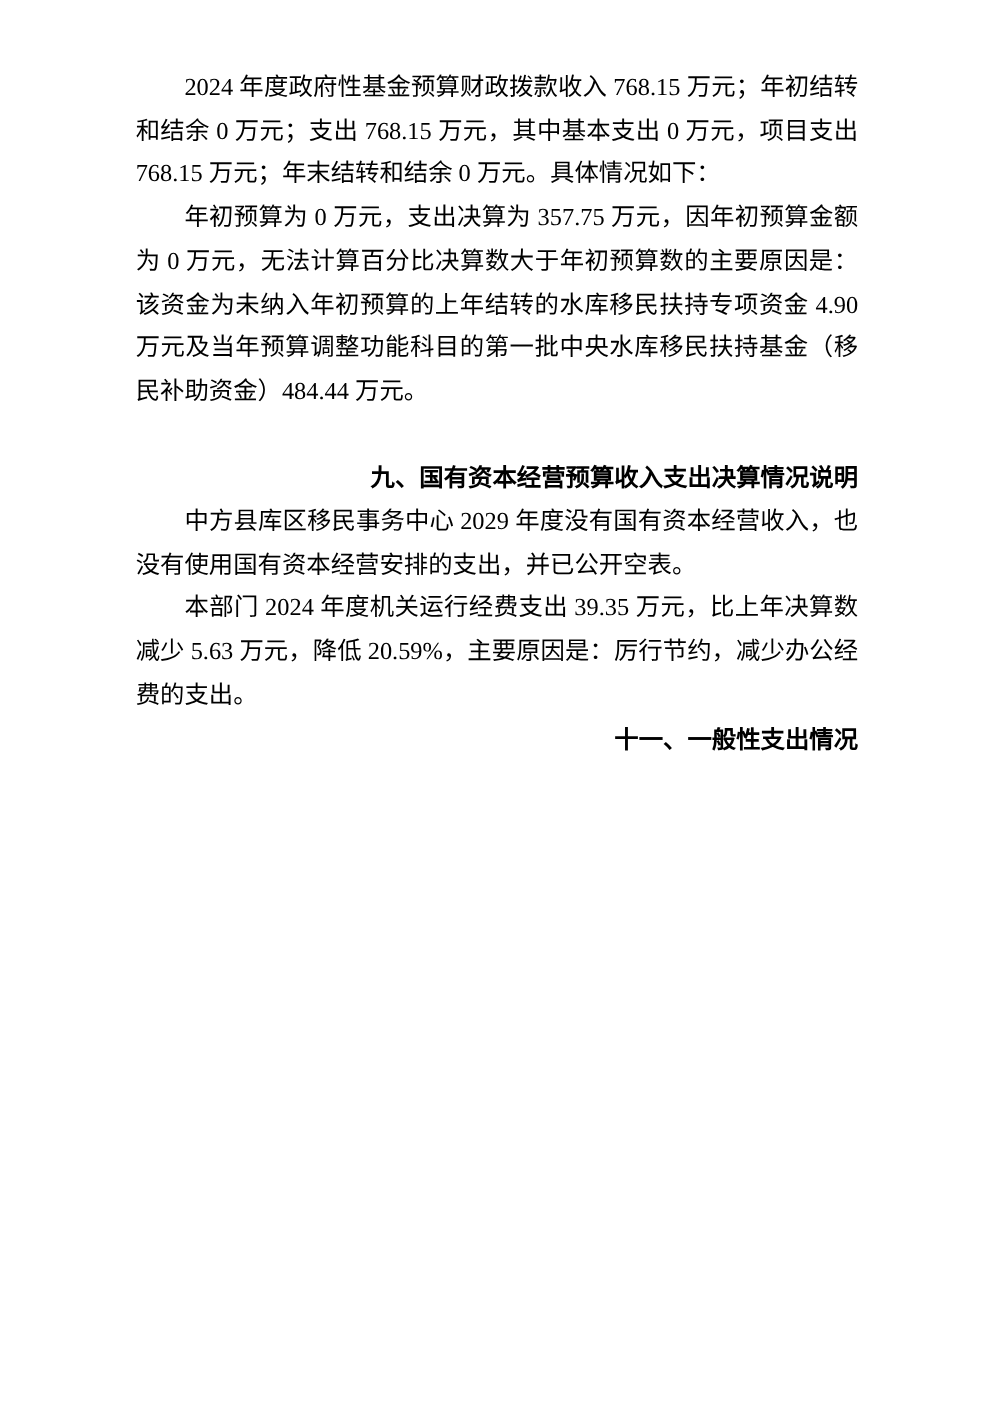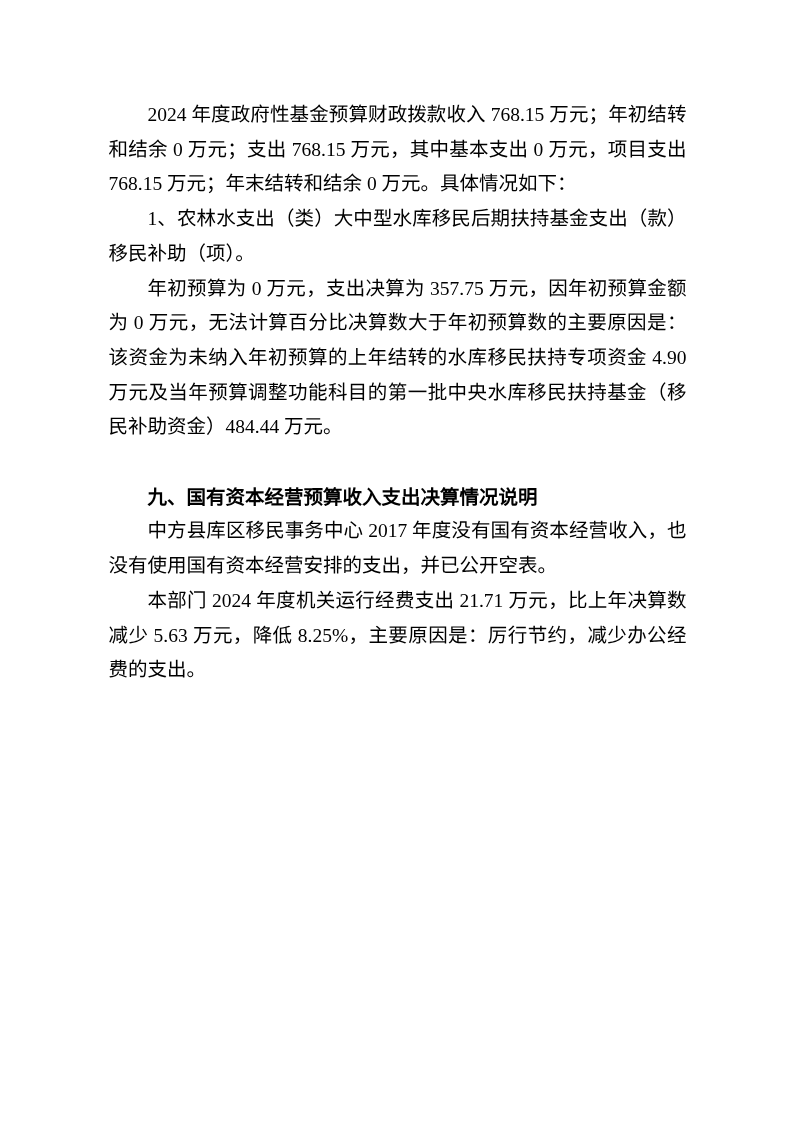--- a/index.html
+++ b/index.html
@@ -8,58 +8,58 @@
     padding: 0;
     background: #ffffff;
   }
   .page {
     position: relative;
     width: 766px;
     height: 1122px;
     margin: 0 auto;
     background: #ffffff;
     box-sizing: border-box;
-    padding: 98px 93px 0 95px;
+    padding: 54px 93px 0 95px;
     overflow: hidden;
     color: #000000;
     font-family: "Liberation Serif", "DejaVu Serif", serif;
     font-size: 19.5px;
     line-height: 34.7px;
   }
   .page p {
     margin: 0;
     padding: 0;
     text-indent: 2em;
   }
   .body-para {
     text-align: justify;
     text-align-last: left;
     word-break: break-all;
   }
   .heading {
     font-family: "Liberation Sans", "DejaVu Sans", sans-serif;
     font-weight: bold;
-    text-align: left;
+    text-align: right;
   }
   .space-before {
     margin-top: 34.7px !important;
   }
 </style>
 </head>
 <body>
 
 <div class="page">
   <p class="body-para">2024 年度政府性基金预算财政拨款收入 768.15 万元；年初结转和结余 0 万元；支出 768.15 万元，其中基本支出 0 万元，项目支出 768.15 万元；年末结转和结余 0 万元。具体情况如下：</p>
 
-  <p class="body-para">1、农林水支出（类）大中型水库移民后期扶持基金支出（款）移民补助（项）。</p>
 
   <p class="body-para">年初预算为 0 万元，支出决算为 357.75 万元，因年初预算金额为 0 万元，无法计算百分比决算数大于年初预算数的主要原因是：该资金为未纳入年初预算的上年结转的水库移民扶持专项资金 4.90 万元及当年预算调整功能科目的第一批中央水库移民扶持基金（移民补助资金）484.44 万元。</p>
 
 
 
   <p class="heading space-before">九、国有资本经营预算收入支出决算情况说明</p>
 
-  <p class="body-para">中方县库区移民事务中心 2017 年度没有国有资本经营收入，也没有使用国有资本经营安排的支出，并已公开空表。</p>
+  <p class="body-para">中方县库区移民事务中心 2029 年度没有国有资本经营收入，也没有使用国有资本经营安排的支出，并已公开空表。</p>
 
 
-  <p class="body-para">本部门 2024 年度机关运行经费支出 21.71 万元，比上年决算数减少 5.63 万元，降低 8.25%，主要原因是：厉行节约，减少办公经费的支出。</p>
+  <p class="body-para">本部门 2024 年度机关运行经费支出 39.35 万元，比上年决算数减少 5.63 万元，降低 20.59%，主要原因是：厉行节约，减少办公经费的支出。</p>
 
+  <p class="heading">十一、一般性支出情况</p>
 </div>
 
 </body></html>

